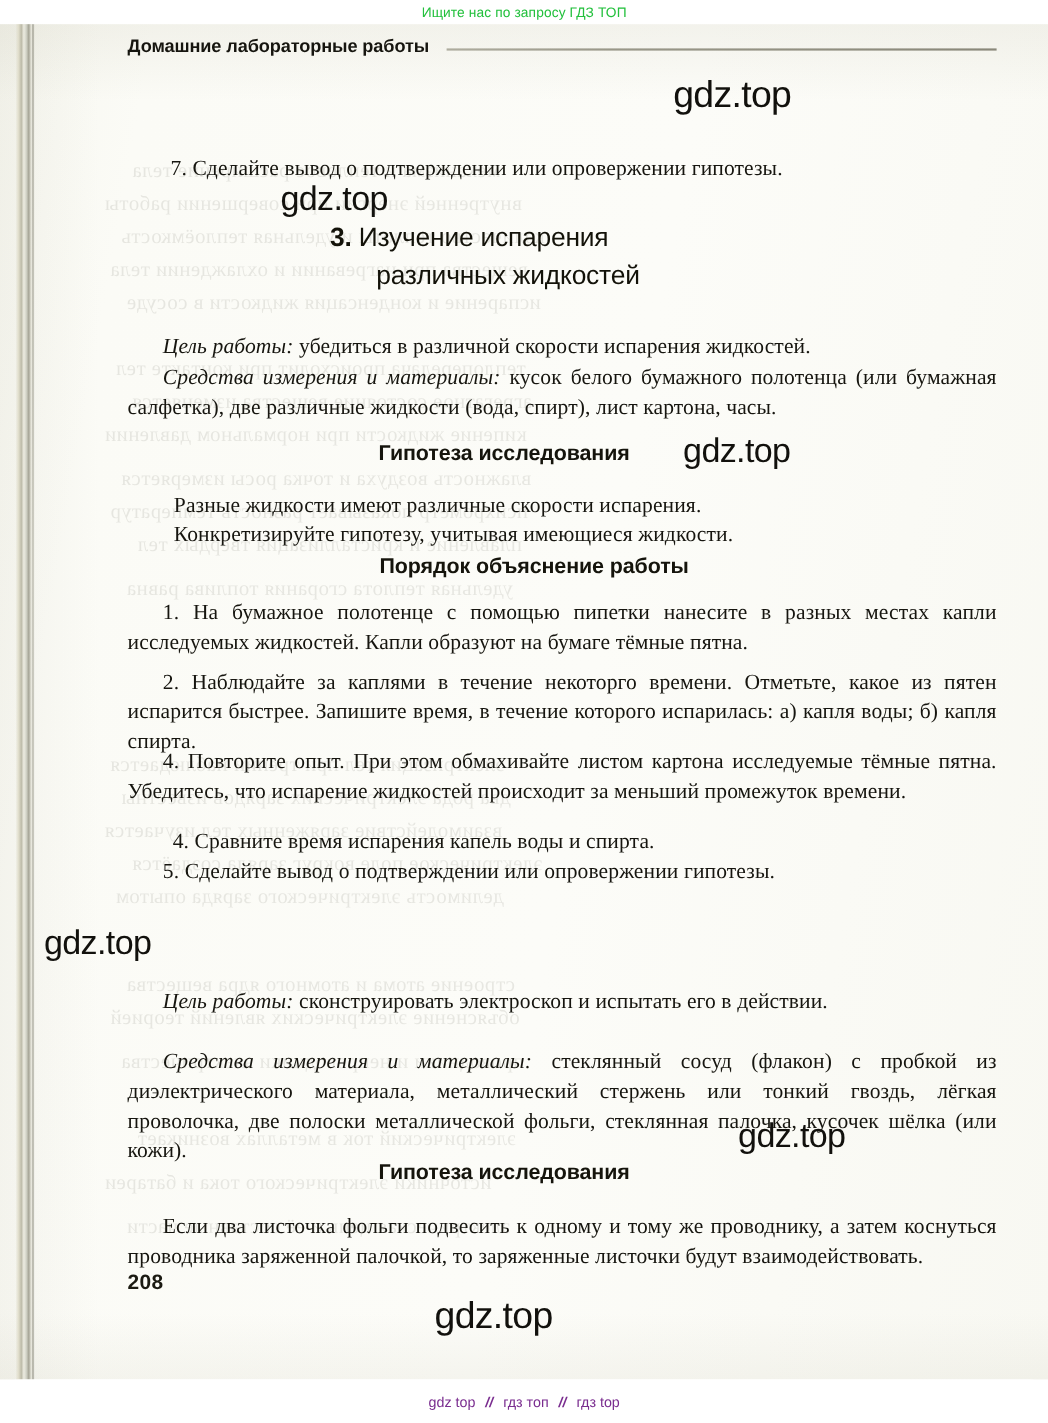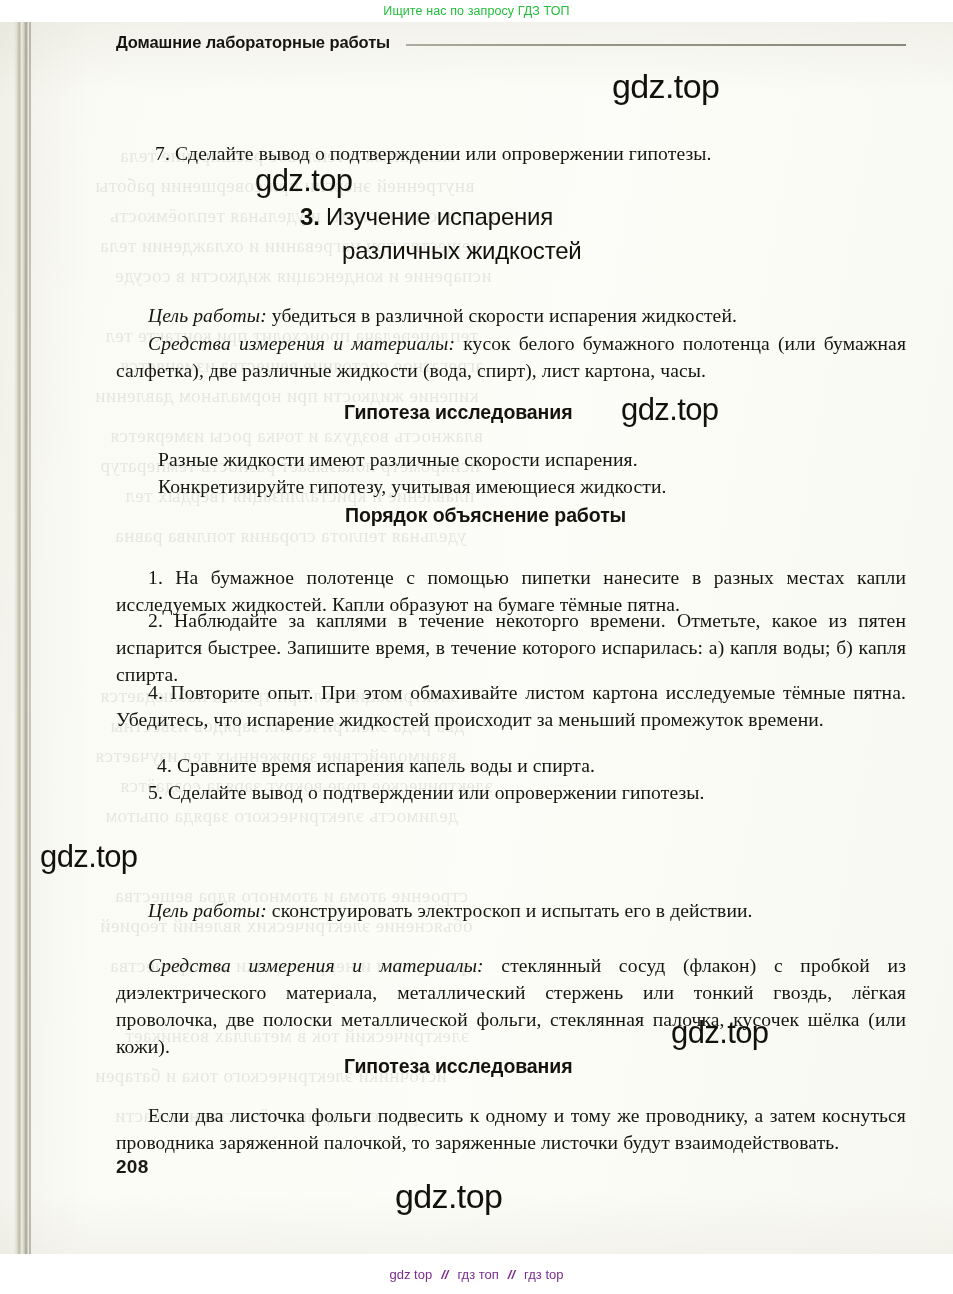--- a/index.html
+++ b/index.html
@@ -283,21 +283,21 @@
 
     <p class="para indent" style="left:116px; top:288px; width:790px;"><em class="runin">Средства измерения и материалы:</em><span> кусок белого бумажного полотенца (или бумажная салфетка), две различные жидкости (вода, спирт), лист картона, часы.</span></p>
 
     <div class="sub-head" style="left:344px; top:379px;">Гипотеза исследования</div>
 
     <p class="para noindent" style="left:158px; top:404px; width:760px;">Разные жидкости имеют различные скорости испарения.</p>
     <p class="para noindent" style="left:158px; top:431px; width:760px;">Конкретизируйте гипотезу, учитывая имеющиеся жидкости.</p>
 
     <div class="sub-head" style="left:345px; top:482px;">Порядок объяснение работы</div>
 
-    <p class="para indent" style="left:116px; top:510px; width:790px;margin-top:32px;">1. На бумажное полотенце с помощью пипетки нанесите в разных местах капли исследуемых жидкостей. Капли образуют на бумаге тёмные пятна.</p>
+    <p class="para indent" style="left:116px; top:490px; width:790px;margin-top:32px;">1. На бумажное полотенце с помощью пипетки нанесите в разных местах капли исследуемых жидкостей. Капли образуют на бумаге тёмные пятна.</p>
     <p class="para indent" style="left:116px; top:565px; width:790px;">2. Наблюдайте за каплями в течение некоторго времени. Отметьте, какое из пятен испарится быстрее. Запишите время, в течение которого испарилась: а) капля воды; б) капля спирта.</p>
     <p class="para indent" style="left:116px; top:637px; width:790px;">4. Повторите опыт. При этом обмахивайте листом картона исследуемые тёмные пятна. Убедитесь, что испарение жидкостей происходит за меньший промежуток времени.</p>
     <p class="para indent last-left" style="left:125px; top:710px; width:790px;">4. Сравните время испарения капель воды и спирта.</p>
     <p class="para indent last-left" style="left:116px; top:737px; width:790px;">5. Сделайте вывод о подтверждении или опровержении гипотезы.</p>
 
 
     <p class="para indent" style="left:116px; top:910px; width:790px;"><em class="runin">Средства измерения и материалы:</em><span> стеклянный сосуд (флакон) с пробкой из диэлектрического материала, металлический стержень или тонкий гвоздь, лёгкая проволочка, две полоски металлической фольги, стеклянная палочка, кусочек шёлка (или кожи).</span></p>
 
     <p class="para indent" style="left:116px; top:855px; width:790px;"><em class="runin">Цель работы:</em><span> сконструировать электроскоп и испытать его в действии.</span></p>
 

